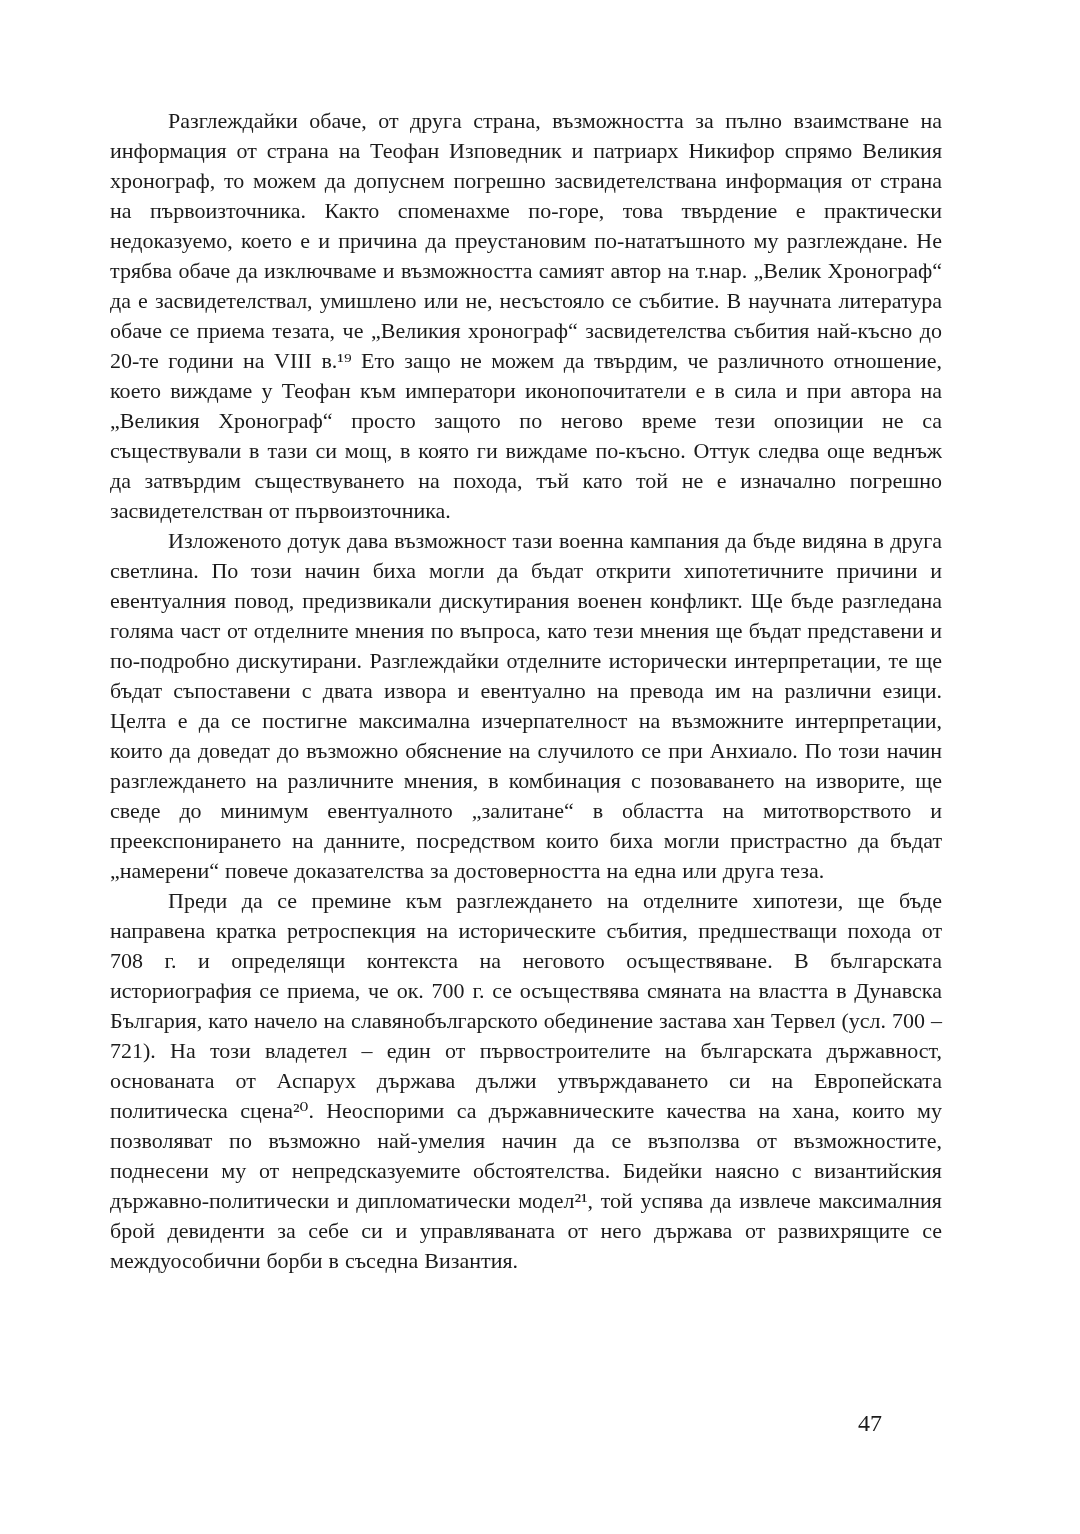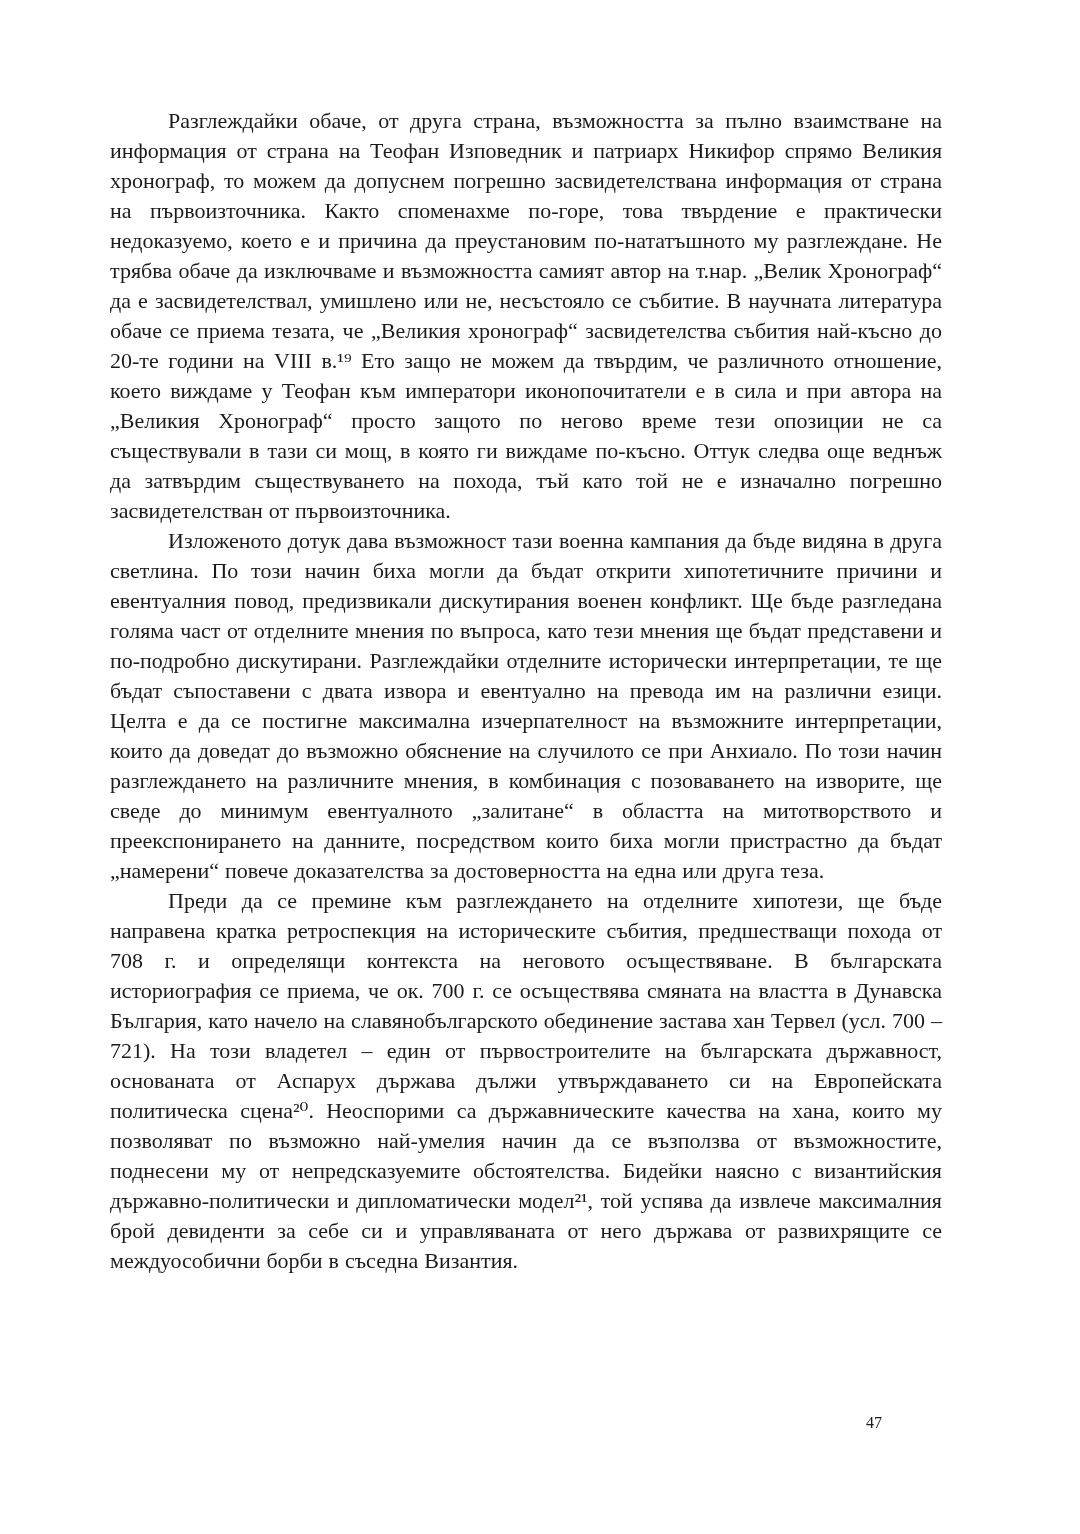--- a/index.html
+++ b/index.html
@@ -32,21 +32,21 @@
     text-align: justify;
     text-indent: 58px;
     hyphens: auto;
     -webkit-hyphens: auto;
     word-spacing: 0.5px;
   }
   .page-number {
     position: absolute;
     top: 1408px;
     right: 198px;
-    font-size: 16px;
+    font-size: 24px;
     line-height: 30px;
     color: #1b1b1b;
   }
 </style>
 </head>
 <body>
 
 <div class="page">
   <div class="text-block">
     <p lang="bg">Разглеждайки обаче, от друга страна, възможността за пълно взаимстване на информация от страна на Теофан Изповедник и патриарх Никифор спрямо Великия хронограф, то можем да допуснем погрешно засвидетелствана информация от страна на първоизточника. Както споменахме по-горе, това твърдение е практически недоказуемо, което е и причина да преустановим по-нататъшното му разглеждане. Не трябва обаче да изключваме и възможността самият автор на т.нар. „Велик Хронограф“ да е засвидетелствал, умишлено или не, несъстояло се събитие. В научната литература обаче се приема тезата, че „Великия хронограф“ засвидетелства събития най-късно до 20-те години на VIII в.¹⁹ Ето защо не можем да твърдим, че различното отношение, което виждаме у Теофан към императори иконопочитатели е в сила и при автора на „Великия Хронограф“ просто защото по негово време тези опозиции не са съществували в тази си мощ, в която ги виждаме по-късно. Оттук следва още веднъж да затвърдим съществуването на похода, тъй като той не е изначално погрешно засвидетелстван от първоизточника.</p>

